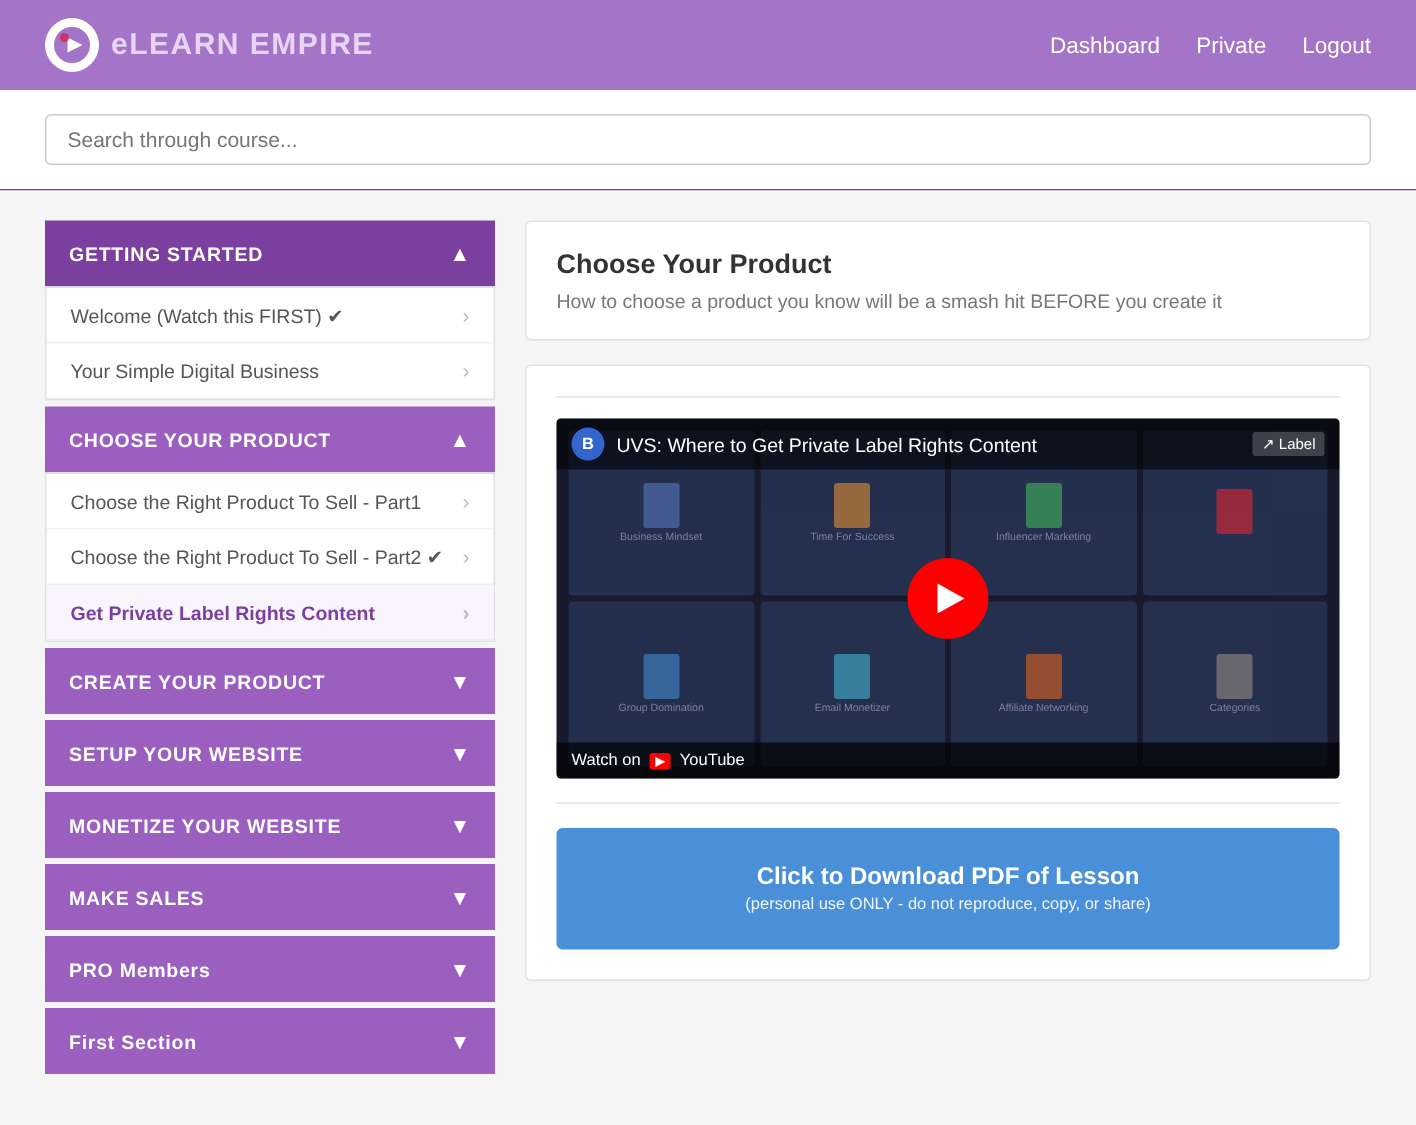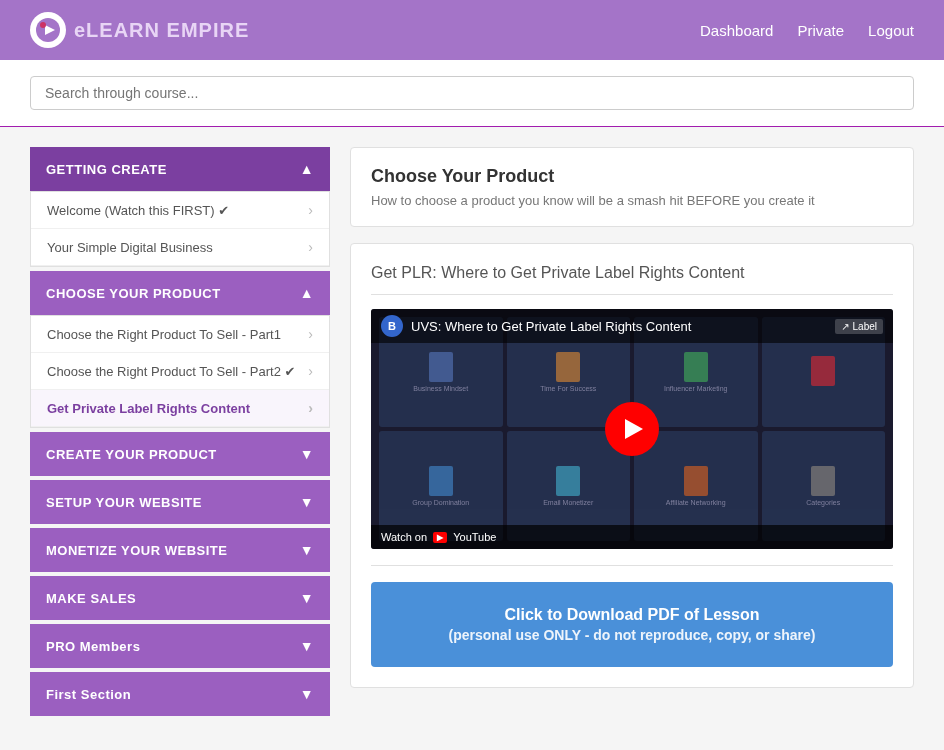--- a/index.html
+++ b/index.html
@@ -303,22 +303,22 @@
       text-align: center;
       padding: 24px;
       border-radius: 4px;
       cursor: pointer;
       border: none;
       font-size: 16px;
       font-weight: bold;
     }
     .download-btn-sub {
       display: block;
-      font-size: 14px;
-      font-weight: bold;
+      font-size: 11px;
+      font-weight: normal;
       margin-top: 3px;
       opacity: 0.9;
     }
   </style>
 </head>
 <body>
 
 <header class="header">
   <div class="logo-area">
     <div class="logo-icon">
@@ -341,21 +341,21 @@
 
 <div class="search-bar-area">
   <input class="search-input" type="text" placeholder="Search through course..." style="">
 </div>
 
 <div class="main-layout">
 
   <aside class="sidebar">
 
     <div class="sidebar-section-header active">
-      <span>GETTING CREATE</span>
+      <span>GETTING STARTED</span>
       <span class="sidebar-arrow">▲</span>
     </div>
     <div class="sidebar-items">
       <div class="sidebar-item">
         <span>Welcome (Watch this FIRST) ✔</span>
         <span class="chevron-right">›</span>
       </div>
       <div class="sidebar-item">
         <span>Your Simple Digital Business</span>
         <span class="chevron-right">›</span>
@@ -408,23 +408,20 @@
   </aside>
 
   <main class="main-content">
 
     <div class="lesson-header-card">
       <div class="lesson-title">Choose Your Product</div>
       <div class="lesson-subtitle">How to choose a product you know will be a smash hit BEFORE you create it</div>
     </div>
 
     <div class="content-card">
-      <div class="video-title">
-        <span>Get PLR:</span><span> Where to Get Private Label Rights Content</span>
-      </div>
       <hr class="video-divider">
 
       <div class="video-thumb">
 
         <div class="video-thumb-bg">
           <div class="video-thumb-card">
             <div class="book" style="background:#5577bb;"></div>
             <span style="font-size:7px;color:#aac;">Business Mindset</span>
           </div>
           <div class="video-thumb-card">

